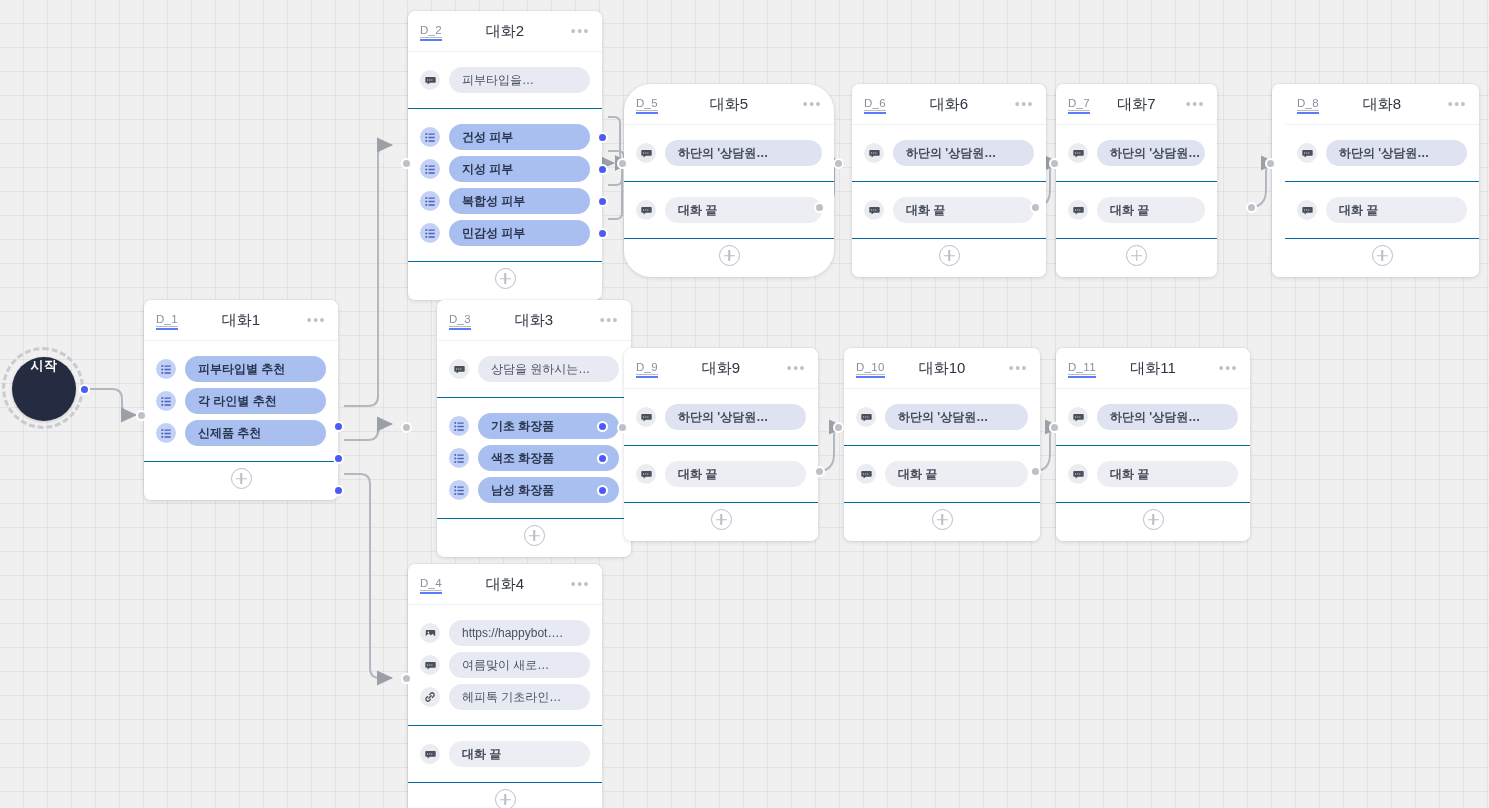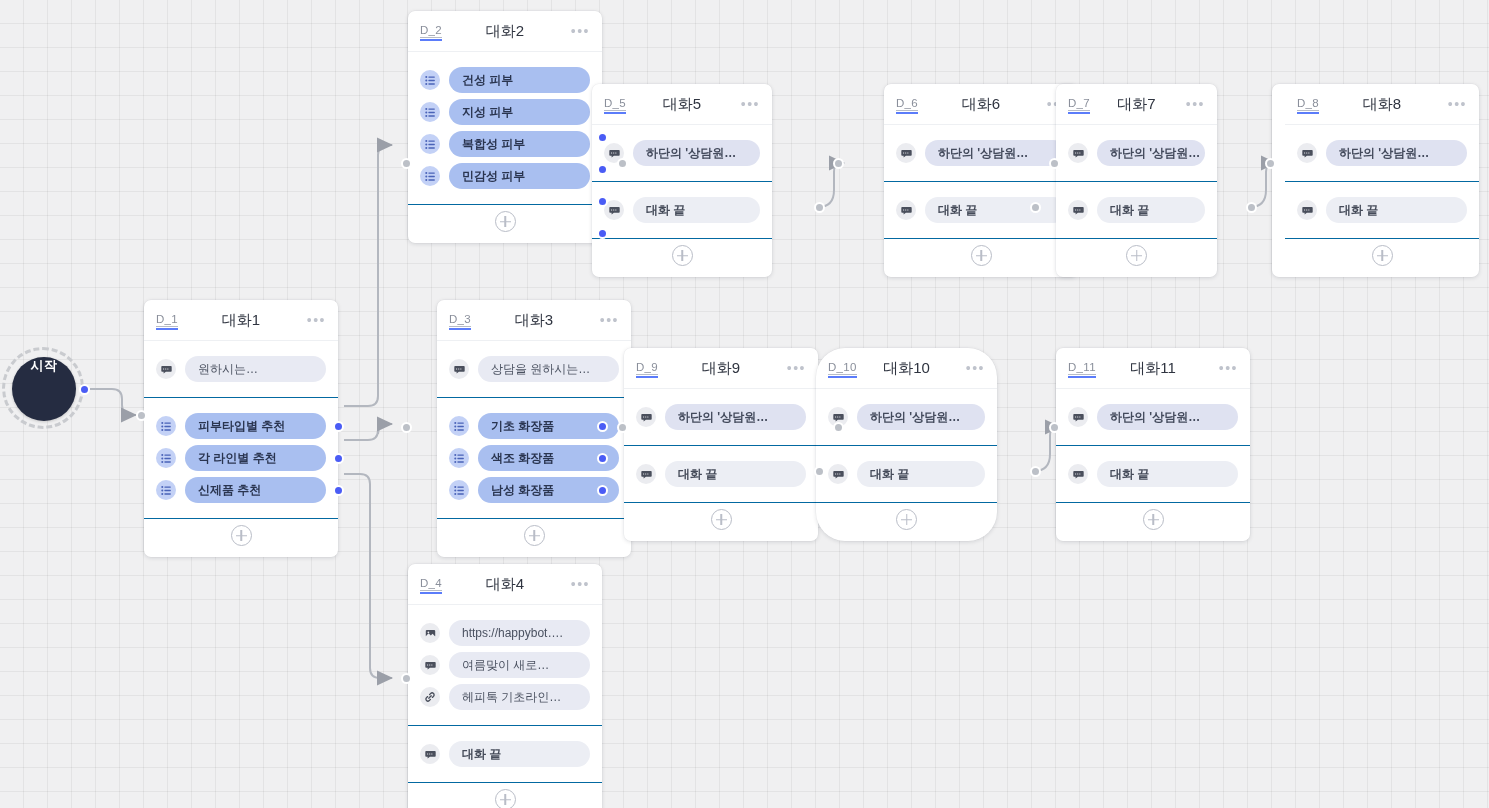--- a/index.html
+++ b/index.html
@@ -161,33 +161,20 @@
 
 <div id="cards-root">
     <div class="card" style="left: 144px; top: 300px; width: 194px;">
       <div class="card-header">
         <span class="card-code">D_1</span>
         <span class="card-title">대화1</span>
         <span class="card-menu">•••</span>
       </div>
       <div class="sec">
         <div class="row">
-          <span class="ico ico-msg">
-            <svg width="11" height="11" viewBox="0 0 14 14">
-              <path d="M1.4 2.6 h11.2 a1 1 0 0 1 1 1 v5.2 a1 1 0 0 1 -1 1 H6.2 L3.3 12.1 V9.8 H1.4 a1 1 0 0 1 -1 -1 V3.6 a1 1 0 0 1 1 -1 Z"></path>
-              <rect x="2.6" y="5.6" width="1.4" height="1.4" rx=".4" fill="#ebecf0"></rect>
-              <rect x="5.3" y="5.6" width="1.4" height="1.4" rx=".4" fill="#ebecf0"></rect>
-              <rect x="8" y="5.6" width="1.4" height="1.4" rx=".4" fill="#ebecf0"></rect>
-            </svg>
-          </span>
-          <div class="pill pill-msg">원하시는…</div>
-        </div>
-      </div>
-      <div class="sec">
-        <div class="row">
           <span class="ico ico-list">
             <svg width="11" height="11" viewBox="0 0 12 12">
               <circle cx="1.4" cy="2.2" r="1.1"></circle>
               <rect x="3.6" y="1.5" width="7.2" height="1.5" rx=".7"></rect>
               <circle cx="1.4" cy="6" r="1.1"></circle>
               <rect x="3.6" y="5.3" width="7.2" height="1.5" rx=".7"></rect>
               <circle cx="1.4" cy="9.8" r="1.1"></circle>
               <rect x="3.6" y="9.1" width="7.2" height="1.5" rx=".7"></rect>
             </svg>
           </span>
@@ -222,20 +209,33 @@
       </div>
       <div class="sec sec-foot">
         <div class="plus" title="+"></div>
       </div>
     </div>
     <div class="card" style="left: 408px; top: 11px; width: 194px;">
       <div class="card-header">
         <span class="card-code">D_2</span>
         <span class="card-title">대화2</span>
         <span class="card-menu">•••</span>
+      </div>
+      <div class="sec">
+        <div class="row">
+          <span class="ico ico-msg">
+            <svg width="11" height="11" viewBox="0 0 14 14">
+              <path d="M1.4 2.6 h11.2 a1 1 0 0 1 1 1 v5.2 a1 1 0 0 1 -1 1 H6.2 L3.3 12.1 V9.8 H1.4 a1 1 0 0 1 -1 -1 V3.6 a1 1 0 0 1 1 -1 Z"></path>
+              <rect x="2.6" y="5.6" width="1.4" height="1.4" rx=".4" fill="#ebecf0"></rect>
+              <rect x="5.3" y="5.6" width="1.4" height="1.4" rx=".4" fill="#ebecf0"></rect>
+              <rect x="8" y="5.6" width="1.4" height="1.4" rx=".4" fill="#ebecf0"></rect>
+            </svg>
+          </span>
+          <div class="pill pill-msg">피부타입을…</div>
+        </div>
       </div>
       <div class="sec">
         <div class="row">
           <span class="ico ico-list">
             <svg width="11" height="11" viewBox="0 0 12 12">
               <circle cx="1.4" cy="2.2" r="1.1"></circle>
               <rect x="3.6" y="1.5" width="7.2" height="1.5" rx=".7"></rect>
               <circle cx="1.4" cy="6" r="1.1"></circle>
               <rect x="3.6" y="5.3" width="7.2" height="1.5" rx=".7"></rect>
               <circle cx="1.4" cy="9.8" r="1.1"></circle>
@@ -401,21 +401,21 @@
               <rect x="8" y="5.6" width="1.4" height="1.4" rx=".4" fill="#ebecf0"></rect>
             </svg>
           </span>
           <div class="pill pill-plain">대화 끝</div>
         </div>
       </div>
       <div class="sec sec-foot">
         <div class="plus" title="+"></div>
       </div>
     </div>
-    <div class="card" style="left: 592px; top: 84px; width: 180px;">
+    <div class="card" style="left: 624px; top: 84px; width: 210px; border-radius: 27px;">
       <div class="card-header">
         <span class="card-code">D_5</span>
         <span class="card-title">대화5</span>
         <span class="card-menu">•••</span>
       </div>
       <div class="sec">
         <div class="row">
           <span class="ico ico-msg">
             <svg width="11" height="11" viewBox="0 0 14 14">
               <path d="M1.4 2.6 h11.2 a1 1 0 0 1 1 1 v5.2 a1 1 0 0 1 -1 1 H6.2 L3.3 12.1 V9.8 H1.4 a1 1 0 0 1 -1 -1 V3.6 a1 1 0 0 1 1 -1 Z"></path>
@@ -437,21 +437,21 @@
               <rect x="8" y="5.6" width="1.4" height="1.4" rx=".4" fill="#ebecf0"></rect>
             </svg>
           </span>
           <div class="pill pill-plain">대화 끝</div>
         </div>
       </div>
       <div class="sec sec-foot">
         <div class="plus" title="+"></div>
       </div>
     </div>
-    <div class="card" style="left: 884px; top: 84px; width: 194px;">
+    <div class="card" style="left: 852px; top: 84px; width: 194px;">
       <div class="card-header">
         <span class="card-code">D_6</span>
         <span class="card-title">대화6</span>
         <span class="card-menu">•••</span>
       </div>
       <div class="sec">
         <div class="row">
           <span class="ico ico-msg">
             <svg width="11" height="11" viewBox="0 0 14 14">
               <path d="M1.4 2.6 h11.2 a1 1 0 0 1 1 1 v5.2 a1 1 0 0 1 -1 1 H6.2 L3.3 12.1 V9.8 H1.4 a1 1 0 0 1 -1 -1 V3.6 a1 1 0 0 1 1 -1 Z"></path>
@@ -581,21 +581,21 @@
               <rect x="8" y="5.6" width="1.4" height="1.4" rx=".4" fill="#ebecf0"></rect>
             </svg>
           </span>
           <div class="pill pill-plain">대화 끝</div>
         </div>
       </div>
       <div class="sec sec-foot">
         <div class="plus" title="+"></div>
       </div>
     </div>
-    <div class="card" style="left: 816px; top: 348px; width: 181px; border-radius: 29px;">
+    <div class="card" style="left: 844px; top: 348px; width: 196px;">
       <div class="card-header">
         <span class="card-code">D_10</span>
         <span class="card-title">대화10</span>
         <span class="card-menu">•••</span>
       </div>
       <div class="sec">
         <div class="row">
           <span class="ico ico-msg">
             <svg width="11" height="11" viewBox="0 0 14 14">
               <path d="M1.4 2.6 h11.2 a1 1 0 0 1 1 1 v5.2 a1 1 0 0 1 -1 1 H6.2 L3.3 12.1 V9.8 H1.4 a1 1 0 0 1 -1 -1 V3.6 a1 1 0 0 1 1 -1 Z"></path>

